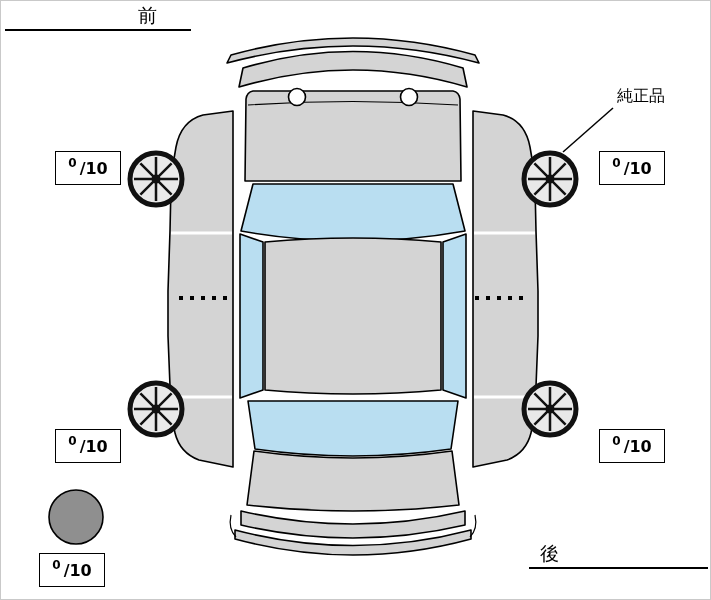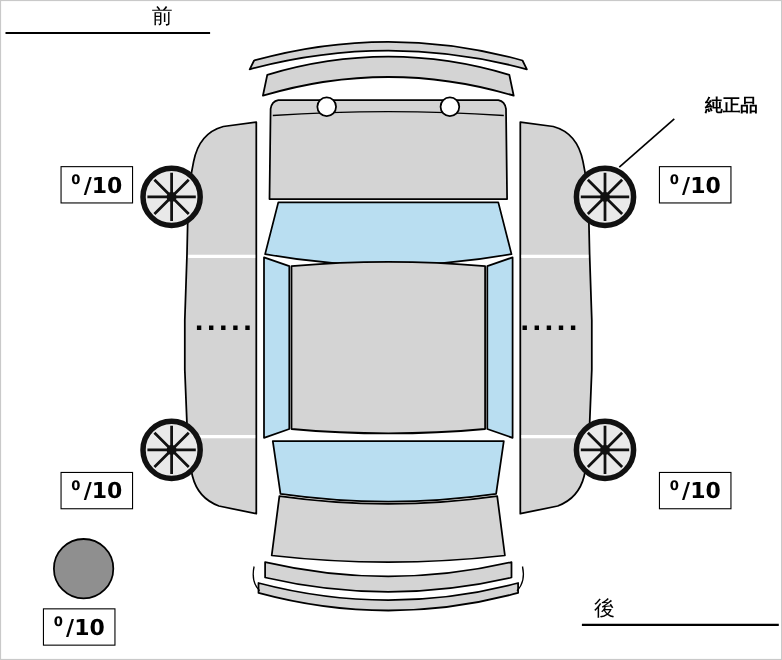--- a/index.html
+++ b/index.html
@@ -27,36 +27,36 @@
   .pointer { stroke: var(--outline, #000); stroke-width: 1.5; }
   .spare { fill: var(--spare-tire, #8f8f8f); stroke: var(--outline, #000); stroke-width: 1.6; }
   .tire-rim { fill: #e9e9e9; stroke: #111; stroke-width: 5; }
   .tire-spokes { stroke: #111; stroke-width: 2.5; fill: none; }
   .tire-hub { fill: #111; }
 
   
   .kanji { position: absolute; line-height: 1; white-space: nowrap; }
   .front-label   { left: 137px; top: 5px;  font-size: 19px; }
   .rear-label    { left: 539px; top: 543px; font-size: 19px; }
-  .genuine-label { left: 640px; top: 87px; font-size: 16px; font-weight: bold; }
+  .genuine-label { left: 616px; top: 87px; font-size: 16px; font-weight: normal; }
 
   
   .tread-box {
     position: absolute;
     width: 66px;
     height: 34px;
     background: #ffffff;
     border: 1.5px solid #000;
     box-sizing: border-box;
     display: flex;
     align-items: center;
     justify-content: center;
   }
   .tread-value { font-size: 12px; font-weight: bold; transform: translateY(-5px); margin-right: 3px; }
-  .tread-unit  { font-size: 20px; font-weight: bold; }
+  .tread-unit  { font-size: 16px; font-weight: bold; }
 </style>
 </head>
 <body>
 
 <div class="stage">
 
   <svg class="scene" width="711" height="600" viewBox="0 0 711 600">
 
     <line class="rule" x1="4" y1="29" x2="190" y2="29"></line>
     <line class="rule" x1="528" y1="567" x2="707" y2="567"></line>

